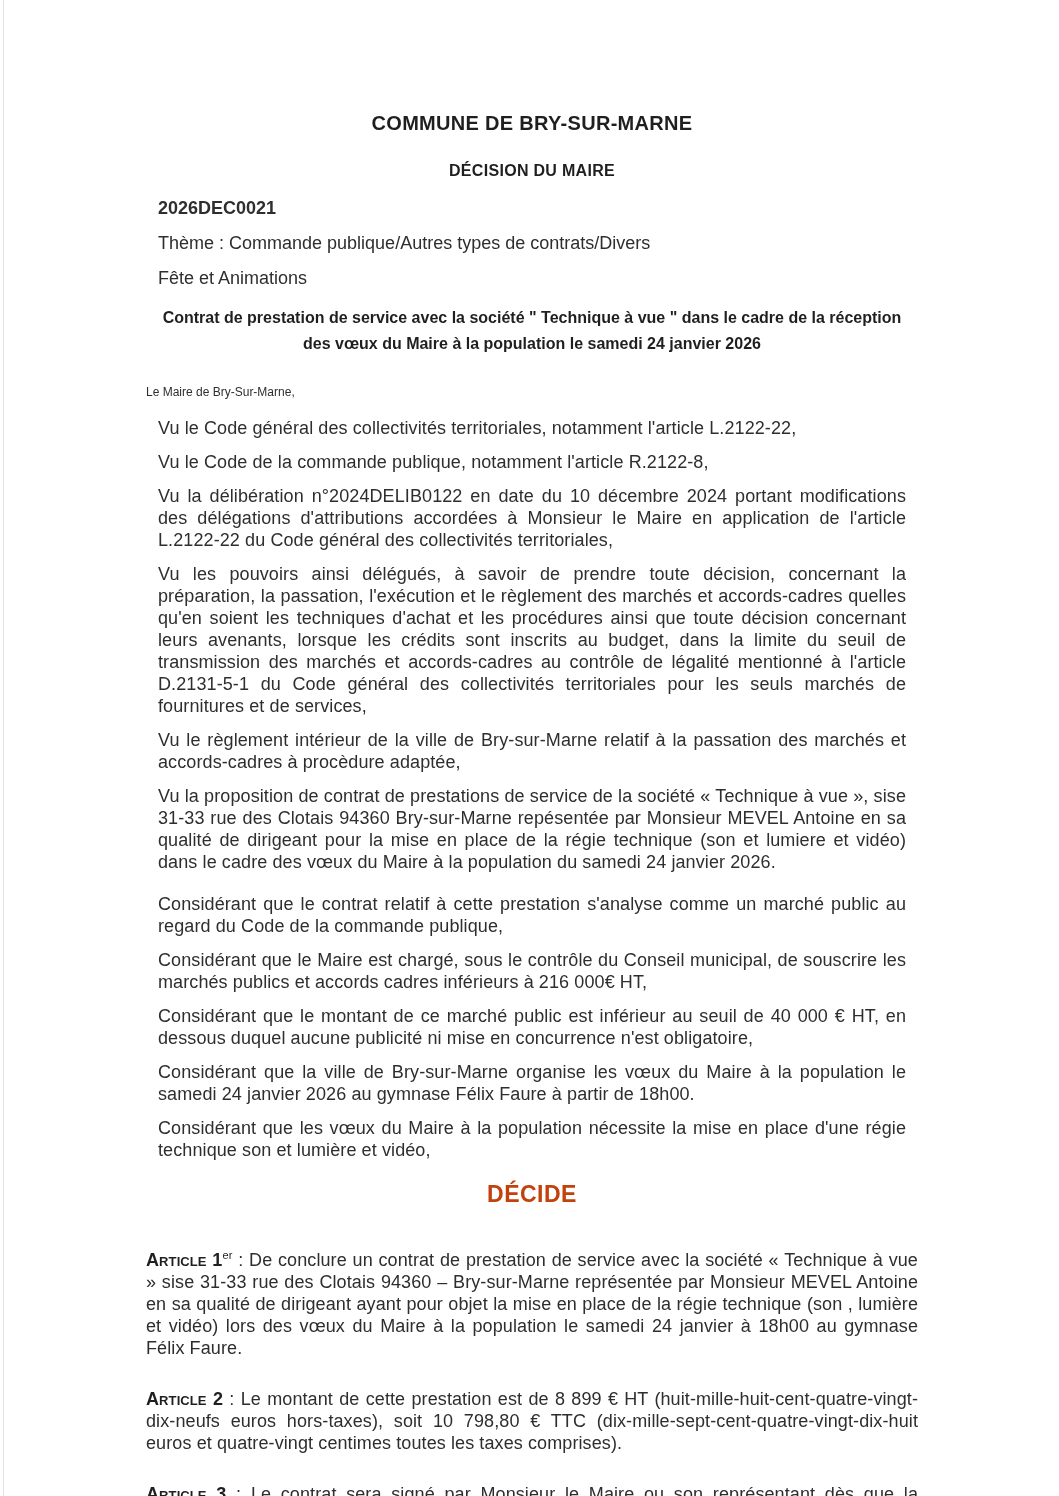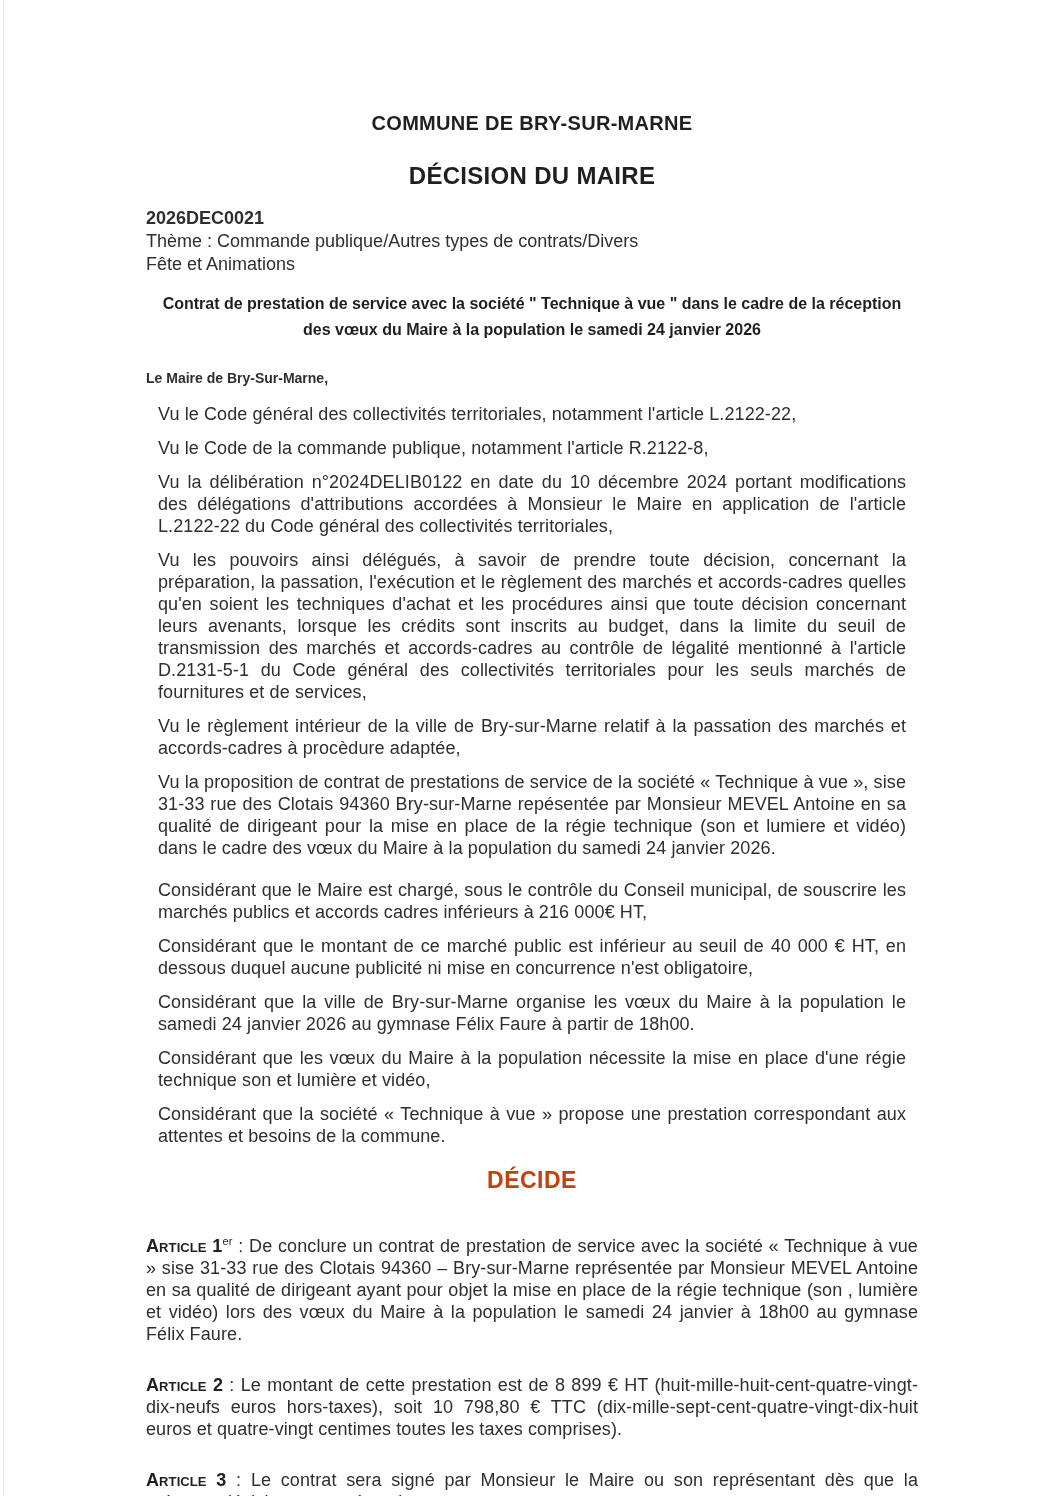--- a/index.html
+++ b/index.html
@@ -33,46 +33,45 @@
   .h-commune {
     margin: 0 0 27px 0;
     font-size: 20px;
     font-weight: bold;
     text-align: center;
     color: #1f1f1f;
     letter-spacing: 0.3px;
   }
   .h-doctype {
     margin: 0 0 17px 0;
-    font-size: 24px;
+    font-size: 16px;
     font-weight: bold;
     text-align: center;
     color: #1f1f1f;
     letter-spacing: 0.3px;
   }
   .ref-block {
     margin: 0 0 15px 0;
     font-size: 18px;
     line-height: 23px;
   }
-  .ref-block p { margin: 0; }
+  .ref-block p { margin: 12px; }
   .ref-number { font-weight: bold; }
   .subject {
     margin: 0 6px 24px 6px;
     font-size: 16px;
     font-weight: bold;
     line-height: 26px;
     text-align: center;
     color: #1f1f1f;
   }
   .salutation {
     margin: 0 0 14px 0;
-    font-size: 14px;
+    font-size: 12px;
     line-height: 22px;
-    font-weight: bold;
   }
   .para-block { margin: 0 0 20px 0; }
   .para {
     margin: 12px;
     font-size: 18px;
     line-height: 22px;
     text-align: justify;
     letter-spacing: 0.1px;
   }
   .h-decide {
@@ -127,30 +126,30 @@
 
         <p class="para">Vu les pouvoirs ainsi délégués, à savoir de prendre toute décision, concernant la préparation, la passation, l'exécution et le règlement des marchés et accords-cadres quelles qu'en soient les techniques d'achat et les procédures ainsi que toute décision concernant leurs avenants, lorsque les crédits sont inscrits au budget, dans la limite du seuil de transmission des marchés et accords-cadres au contrôle de légalité mentionné à l'article D.2131-5-1 du Code général des collectivités territoriales pour les seuls marchés de fournitures et de services,</p>
 
         <p class="para">Vu le règlement intérieur de la ville de Bry-sur-Marne relatif à la passation des marchés et accords-cadres à procèdure adaptée,</p>
 
         <p class="para">Vu la proposition de contrat de prestations de service de la société « Technique à vue », sise 31-33 rue des Clotais 94360 Bry-sur-Marne repésentée par Monsieur MEVEL Antoine en sa qualité de dirigeant pour la mise en place de la régie technique (son et lumiere et vidéo) dans le cadre des vœux du Maire à la population du samedi 24 janvier 2026.</p>
       </div>
 
     <div class="para-block">
 
+        <p class="para">Considérant que le contrat relatif à cette prestation s'analyse comme un marché public au regard du Code de la commande publique,</p>
 
         <p class="para">Considérant que le Maire est chargé, sous le contrôle du Conseil municipal, de souscrire les marchés publics et accords cadres inférieurs à 216 000€ HT,</p>
 
         <p class="para">Considérant que le montant de ce marché public est inférieur au seuil de 40 000 € HT, en dessous duquel aucune publicité ni mise en concurrence n'est obligatoire,</p>
 
         <p class="para">Considérant que la ville de Bry-sur-Marne organise les vœux du Maire à la population le samedi 24 janvier 2026 au gymnase Félix Faure à partir de 18h00.</p>
 
         <p class="para">Considérant que les vœux du Maire à la population nécessite la mise en place d'une régie technique son et lumière et vidéo,</p>
 
-        <p class="para">Considérant que la société « Technique à vue » propose une prestation correspondant aux attentes et besoins de la commune.</p>
       </div>
 
     <h2 class="h-decide">DÉCIDE</h2>
 
     <div>
 
         <p class="para article"><span class="alabel">Article 1</span><sup class="asup">er</sup><span> : </span><span>De conclure un contrat de prestation de service avec la société « Technique à vue » sise 31-33 rue des Clotais 94360 – Bry-sur-Marne représentée par Monsieur MEVEL Antoine en sa qualité de dirigeant ayant pour objet la mise en place de la régie technique (son , lumière et vidéo) lors des vœux du Maire à la population le samedi 24 janvier à 18h00 au gymnase Félix Faure.</span></p>
 
         <p class="para article"><span class="alabel">Article 2</span><sup class="asup"></sup><span> : </span><span>Le montant de cette prestation est de 8 899 € HT (huit-mille-huit-cent-quatre-vingt-dix-neufs euros hors-taxes), soit 10 798,80 € TTC (dix-mille-sept-cent-quatre-vingt-dix-huit euros et quatre-vingt centimes toutes les taxes comprises).</span></p>
 

